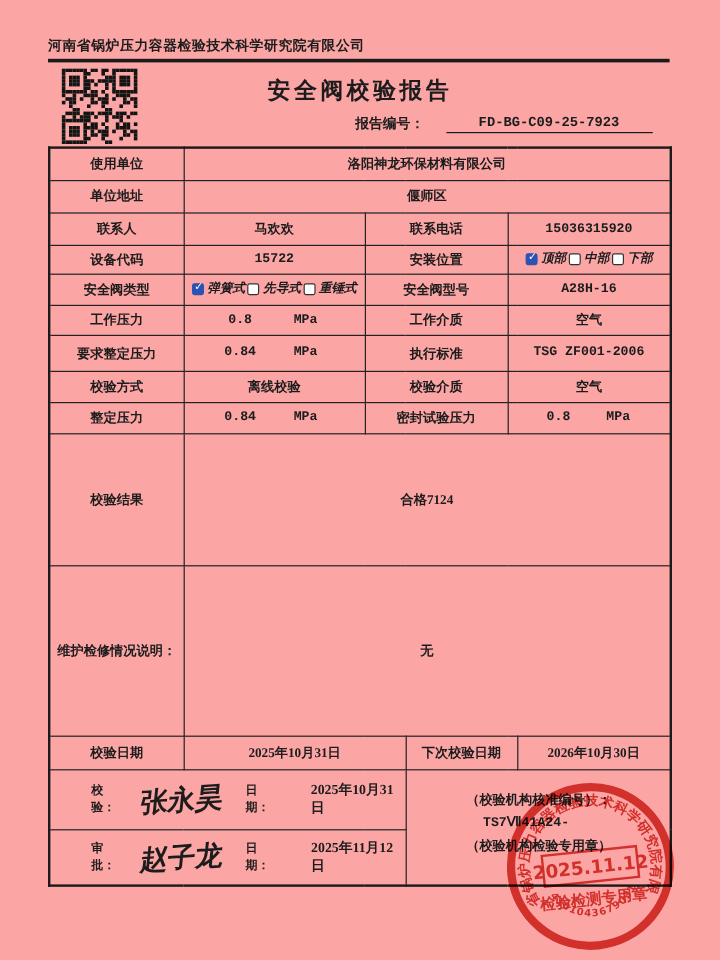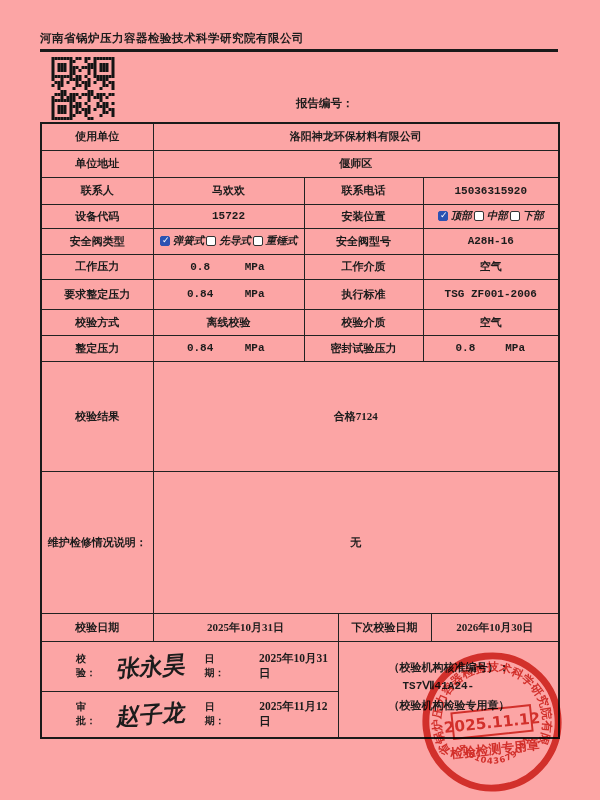--- a/index.html
+++ b/index.html
@@ -287,22 +287,24 @@
       <rect x="3" y="60" width="3" height="3"></rect>
       <rect x="6" y="60" width="3" height="3"></rect>
       <rect x="9" y="60" width="3" height="3"></rect>
       <rect x="12" y="60" width="3" height="3"></rect>
       <rect x="15" y="60" width="3" height="3"></rect>
       <rect x="18" y="60" width="3" height="3"></rect>
       <rect x="36" y="60" width="3" height="3"></rect>
       <rect x="39" y="60" width="3" height="3"></rect>
     </svg>
 
+  <div class="title">安全阀校验报告</div>
   <div class="report-line">
     <span>报告编号：</span>
+    <span class="report-no">FD-BG-C09-25-7923</span>
   </div>
 
   <table class="form">
     <colgroup>
         <col style="width:112px">
         <col style="width:151px">
         <col style="width:34px">
         <col style="width:85px">
         <col style="width:8px">
         <col style="width:128px">

